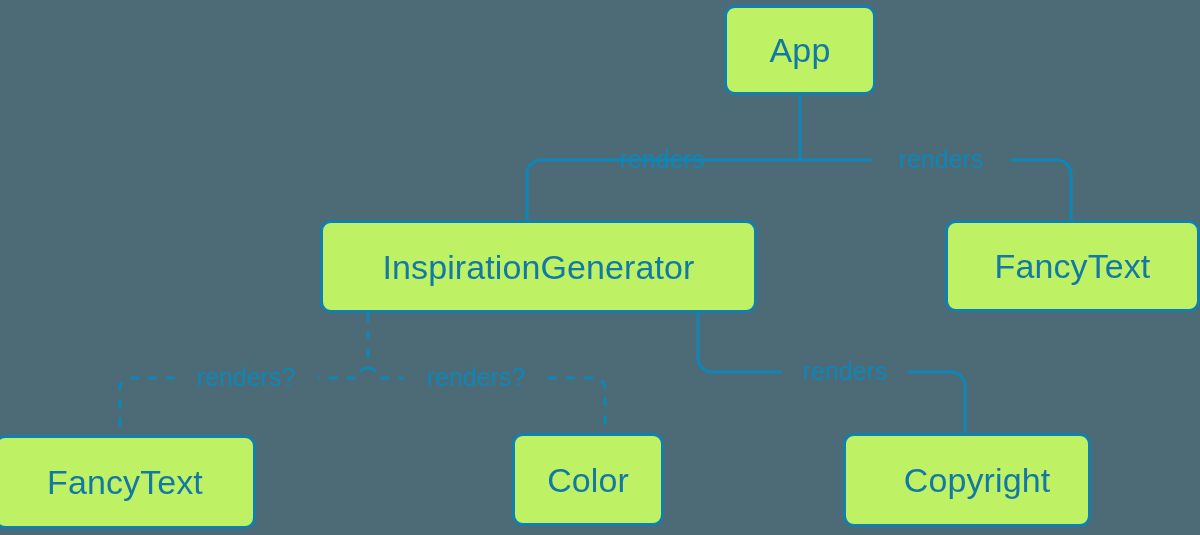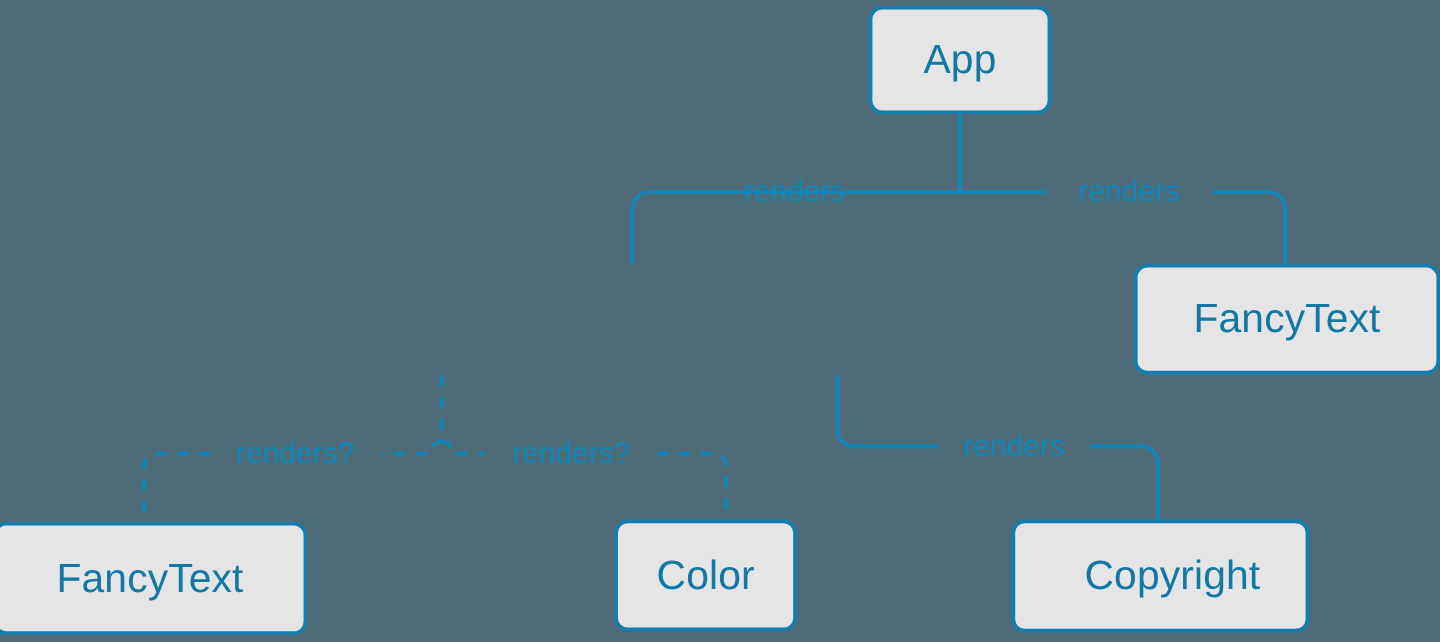--- a/index.html
+++ b/index.html
@@ -22,21 +22,21 @@
   #diagram-svg {
     position: absolute;
     left: 0;
     top: 0;
     width: 1200px;
     height: 535px;
   }
   .node-box {
     position: absolute;
     box-sizing: border-box;
-    background: #e5e5e5;
+    background: #bef264;
     border: 3px solid #147eac;
     border-radius: 11px;
     display: flex;
     align-items: center;
     justify-content: center;
     color: #1379a4;
     font-size: 34px;
     font-weight: 400;
     letter-spacing: 0.1px;
     line-height: 1;
@@ -84,20 +84,21 @@
     <path class="edge-line dashed" d="M368,368 A10,10 0 0 1 378,378 L404,378 M548,378 L595,378 A10,10 0 0 1 605,388 L605,433"></path>
     <text class="edge-label" x="476" y="379">renders?</text>
 
     <path class="edge-line" d="M698,313 L698,358 A14,14 0 0 0 712,372 L782,372 M908,372 L951,372 A14,14 0 0 1 965,386 L965,433"></path>
     <text class="edge-label" x="845" y="373">renders</text>
 
   </svg>
 
   <div class="node-box" style="left:724px; top:5px; width:152px; height:90px;">App</div>
 
+  <div class="node-box" style="left:320px; top:220px; width:437px; height:93px;">InspirationGenerator</div>
 
   <div class="node-box" style="left:945px; top:220px; width:255px; height:92px;">FancyText</div>
 
   <div class="node-box" style="left:-6px; top:435px; width:262px; height:94px;">FancyText</div>
 
   <div class="node-box" style="left:512px; top:433px; width:152px; height:93px;">Color</div>
 
   <div class="node-box" style="left:843px; top:433px; width:248px; height:94px;padding-left:20px;">Copyright</div>
 
 </div>

